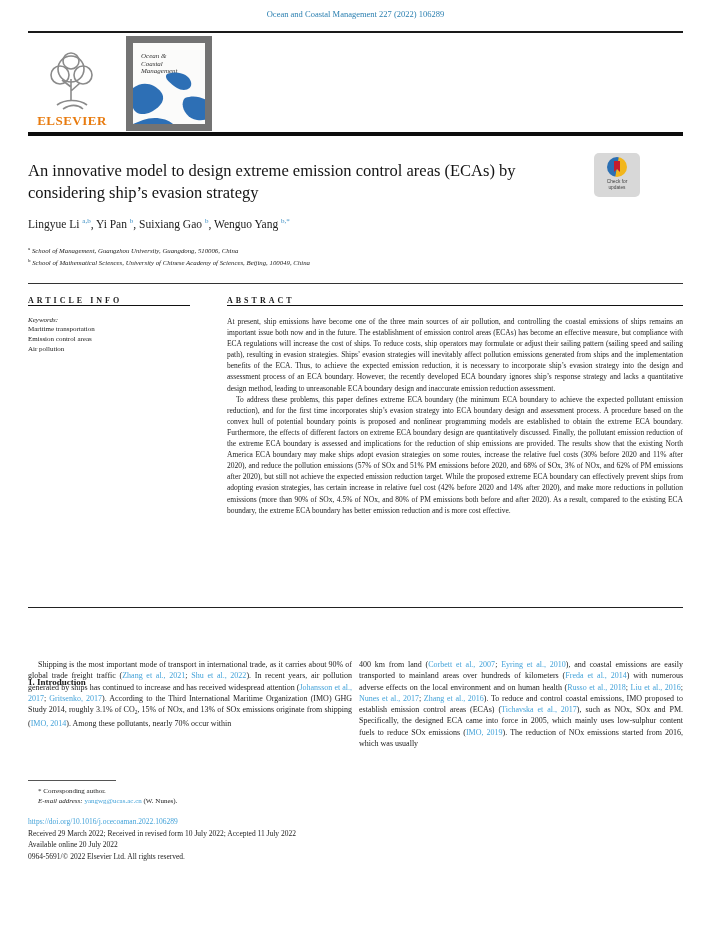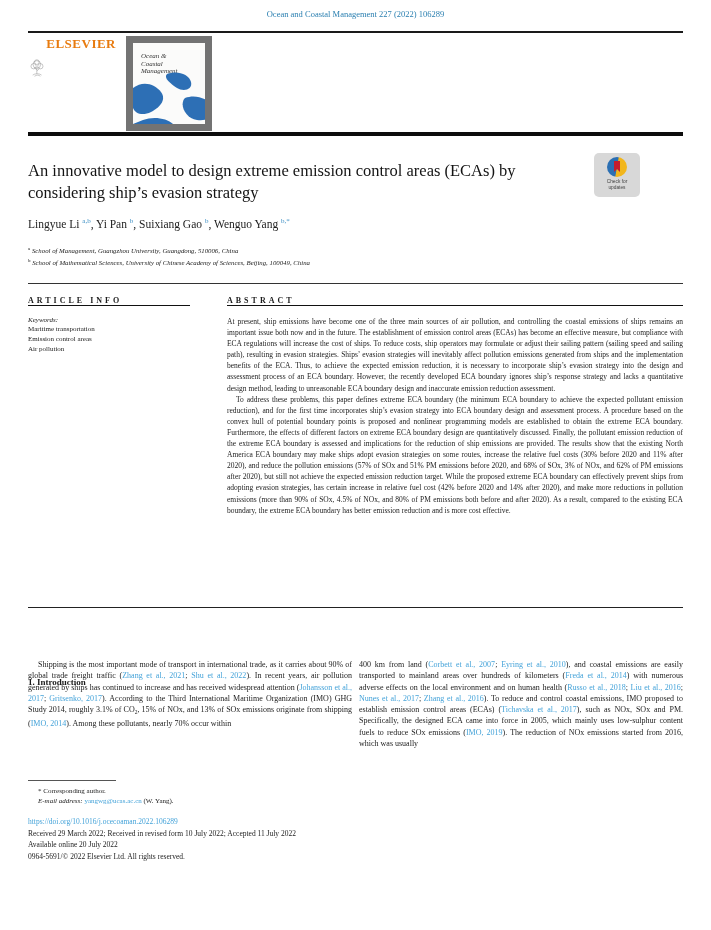--- a/index.html
+++ b/index.html
@@ -11,21 +11,21 @@
   .link { color:#45a3d9; }
   .rule { position:absolute; left:28px; width:655px; background:#1a1a1a; }
 
   
   .citation { position:absolute; top:9px; left:0; width:100%; text-align:center;
     font-size:8.5px; color:#2a7fb0; }
 
   
   .rule-top { top:31px; height:1.5px; }
   .masthead { position:absolute; top:36px; left:28px; width:655px; height:95px; display:flex; }
-  .logo-box { width:88px; background:#fff; display:flex; flex-direction:row; align-items:flex-start; justify-content:flex-end; padding-bottom:2px; }
+  .logo-box { width:88px; background:#fff; display:flex; flex-direction:column; align-items:center; justify-content:flex-end; padding-bottom:2px; }
   .elsevier-word { font-size:13px; font-weight:bold; color:#e87b0f; letter-spacing:.5px; }
   .banner { flex:1; background:#efefed; text-align:center; padding-top:9px; }
   .contents-line { font-size:8px; font-weight:bold; }
   .journal-title { font-size:19px; font-weight:bold; margin-top:13px; }
   .homepage-line { font-size:8px; font-weight:bold; margin-top:17px; }
   .cover-box { width:86px; margin-left:10px; border:7px solid #737373; background:#fbfbfa; position:relative; overflow:hidden; }
   .cover-title { position:absolute; top:10px; left:8px; font-size:7px; line-height:7.5px; font-style:italic; color:#333; }
   .cover-map { position:absolute; bottom:0; left:0; }
   .rule-bottom-head { top:132px; height:3.5px; background:#0d0d0d; }
 
@@ -171,21 +171,21 @@
     </div>
     <div class="col">
       <p class="no-indent"><span>400 km from land (</span><span class="link">Corbett et al., 2007</span><span>; </span><span class="link">Eyring et al., 2010</span><span>), and coastal emissions are easily transported to mainland areas over hundreds of kilometers (</span><span class="link">Freda et al., 2014</span><span>) with numerous adverse effects on the local environment and on human health (</span><span class="link">Russo et al., 2018</span><span>; </span><span class="link">Liu et al., 2016</span><span>; </span><span class="link">Nunes et al., 2017</span><span>; </span><span class="link">Zhang et al., 2016</span><span>). To reduce and control coastal emissions, IMO proposed to establish emission control areas (ECAs) (</span><span class="link">Tichavska et al., 2017</span><span>), such as NOx, SOx and PM. Specifically, the designed ECA came into force in 2005, which mainly uses low-sulphur content fuels to reduce SOx emissions (</span><span class="link">IMO, 2019</span><span>). The reduction of NOx emissions started from 2016, which was usually</span></p>
     </div>
   </div>
 
   <div class="foot-rule"></div>
   <div class="footnote">
     <div class="ind">* Corresponding author.</div>
     <div class="ind">
-      <span class="em-label">E-mail address: </span><span class="link">yangwg@ucas.ac.cn</span><span> (W. Yang).</span>
+      <span class="em-label">E-mail address: </span><span class="link">yangwg@ucas.ac.cn</span><span> (W. Nunes).</span>
     </div>
   </div>
 
   <div class="footer">
     <div class="link">https://doi.org/10.1016/j.ocecoaman.2022.106289</div>
     <div>Received 29 March 2022; Received in revised form 10 July 2022; Accepted 11 July 2022</div>
     <div>Available online 20 July 2022</div>
     <div>0964-5691/© 2022 Elsevier Ltd. All rights reserved.</div>
   </div>
 

